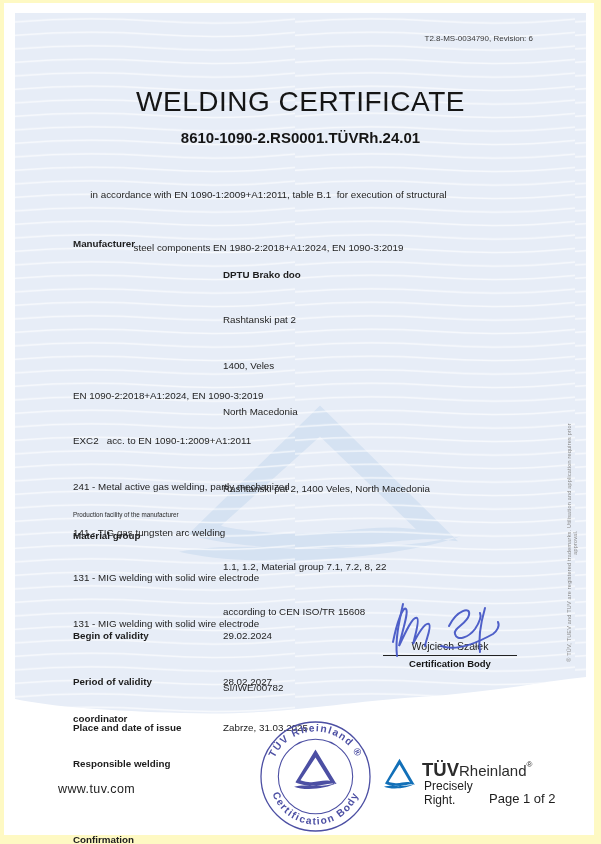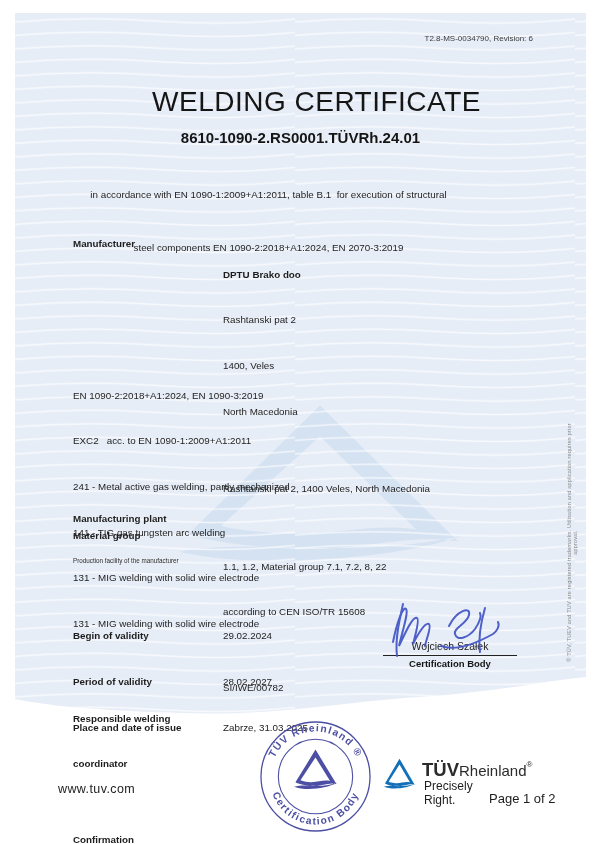--- a/index.html
+++ b/index.html
@@ -1,26 +1,26 @@
 <!DOCTYPE html>
 <html style="--brand-blue: #1270b8; --seal-indigo: #4c4fa3; --signature-blue: #4254c5; --panel-blue: #e7edf7; --watermark-blue: #d5e2f2; --text-dark: #1d1d1d;"><head>
 <meta charset="utf-8">
 <style>
   html,body{margin:0;padding:0;background:#555;}
   .frame{
-    position:relative; width:601px; height:844px; background:#ffffff;
+    position:relative; width:601px; height:844px; background:#fef9c3;
     font-family:"Liberation Sans","DejaVu Sans",sans-serif; overflow:hidden;
   }
   .page{position:absolute; left:4px; top:3px; right:7px; bottom:9px; background:#ffffff;}
   .panel-svg{position:absolute; left:15px; top:13px;}
   .txt{color:#1d1d1d; font-size:9.8px; line-height:15.2px; white-space:pre-wrap;}
   .small-note{font-size:6.3px; line-height:8px; color:#2a2a2a; font-weight:normal;}
   .revision{position:absolute; top:31px; right:68px; font-size:8px; color:#3a3a3a;}
   .title{position:absolute; left:15px; width:571px; top:86px; text-align:center;
-         font-size:28px; letter-spacing:.5px; color:#151515; font-weight:400;padding-left:16px;}
+         font-size:28px; letter-spacing:.5px; color:#151515; font-weight:400;}
   .certnum{position:absolute; left:15px; width:571px; top:129px; text-align:center;
            font-size:15px; font-weight:bold; color:#151515;}
   .subtitle{position:absolute; left:15px; width:507px; top:151px; text-align:center;
             font-size:9.8px; line-height:17.5px; color:#1d1d1d; white-space:pre-wrap;}
   .sec{position:absolute; left:73px; width:470px;}
   .r{display:flex;}
   .lbl{width:150px; font-weight:bold; flex:none;}
   .sig-block{position:absolute; left:383px; top:592px; width:134px;}
   .sig-svg{position:absolute; left:-2px; top:2px; pointer-events:none;}
   .sig-name{margin-top:48px; text-align:center; font-size:10.5px; color:#1d1d1d;
@@ -65,36 +65,35 @@
       <rect width="571" height="727" fill="url(#wavePat)"></rect>
     </g>
   </svg>
 
   <div class="revision txt">T2.8-MS-0034790, Revision: 6</div>
 
   <div class="title">WELDING CERTIFICATE</div>
   <div class="certnum">8610-1090-2.RS0001.TÜVRh.24.01</div>
   <div class="subtitle">
     <div>in accordance with EN 1090-1:2009+A1:2011, table B.1  for execution of structural</div>
-    <div>steel components EN 1090-2:2018+A1:2024, EN 2070-3:2019</div>
+    <div>steel components EN 1980-2:2018+A1:2024, EN 1090-3:2019</div>
   </div>
 
   <div class="sec txt" style="top:206px">
     <div class="r">
       <div class="lbl">Manufacturer</div>
       <div>
         <div style="font-weight:bold">DPTU Brako doo</div>
         <div>Rashtanski pat 2</div>
         <div>1400, Veles</div>
         <div>North Macedonia</div>
       </div>
     </div>
     <div class="r" style="margin-top:1px">
       <div class="lbl">
-        <div>Manufacturing plant</div>
         <div class="small-note">Production facility of the manufacturer</div>
       </div>
       <div>Rashtanski pat 2, 1400 Veles, North Macedonia</div>
     </div>
   </div>
 
   <div class="sec txt" style="top:327px">
     <div class="r">
       <div>
         <div>EN 1090-2:2018+A1:2024, EN 1090-3:2019</div>
@@ -110,22 +109,22 @@
   <div class="sec txt" style="top:498px">
     <div class="r">
       <div class="lbl">Material group</div>
       <div>
         <div>1.1, 1.2, Material group 7.1, 7.2, 8, 22</div>
         <div>according to CEN ISO/TR 15608</div>
       </div>
     </div>
     <div class="r">
       <div class="lbl">
+        <div>coordinator</div>
         <div>Responsible welding</div>
-        <div>coordinator</div>
       </div>
       <div>SI/IWE/00782</div>
     </div>
     <div class="r">
       <div class="lbl">Confirmation</div>
       <div>
         
         
       </div>
     </div>

